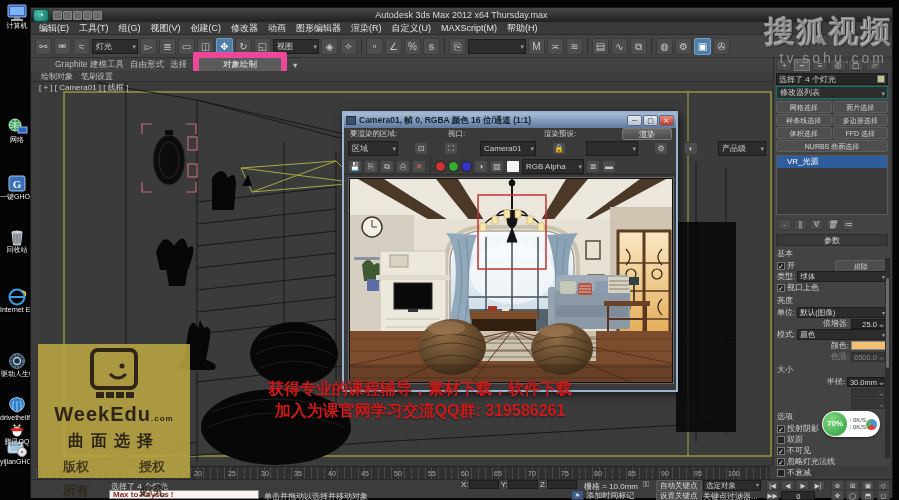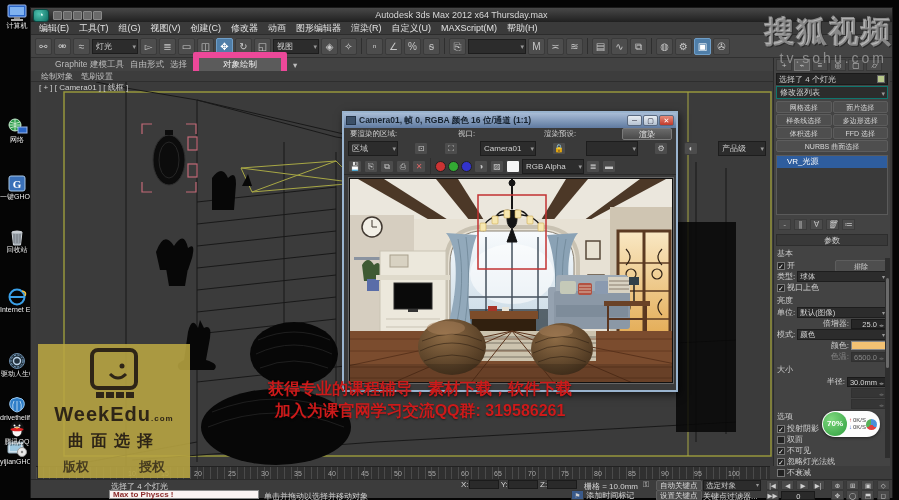--- a/index.html
+++ b/index.html
@@ -557,21 +557,21 @@
   <div id="render-window">
     <div class="rw-title">
       <span class="rw-ico"></span>
       <span class="rw-text">Camera01, 帧 0, RGBA 颜色 16 位/通道 (1:1)</span>
       <span class="rw-btn">─</span>
       <span class="rw-btn">▢</span>
       <span class="rw-btn close">✕</span>
     </div>
     <div class="rw-labels">
       <span style="position:absolute; left:6px;">要渲染的区域:</span>
-      <span style="position:absolute; left:114px;">视口:</span>
+      <span style="position:absolute; left:104px;">视口:</span>
       <span style="position:absolute; left:200px;">渲染预设:</span>
       <span class="rw-render-btn">渲染</span>
     </div>
     <div class="rw-controls">
       <span class="dd" style="width:50px;">区域</span>
       <span class="rico">⊡</span>
       <span class="rico">⛶</span>
       <span class="dd" style="width:56px; margin-left:6px;">Camera01</span>
       <span class="rico">🔒</span>
       <span class="dd" style="width:52px; margin-left:4px;"></span>
@@ -748,20 +748,24 @@
         <rect x="22" y="44" width="8" height="6" fill="#2e2517"></rect>
       <rect x="32" y="44" width="8" height="6" fill="#2e2517"></rect>
         <rect x="42" y="44" width="8" height="6" fill="#2e2517"></rect>
     </svg>
     <div class="we-name"><span>WeekEdu</span><span class="we-tld">.com</span></div>
     <div class="we-school">曲面选择</div>
     <div class="we-copy">
       <span>版权</span>
         <span>授权</span>
     </div>
+    <div class="we-copy">
+      <span>所有</span>
+        <span>必究</span>
+    </div>
   </div>
 
   <div id="promo">
     <div class="p1">获得专业的课程辅导，素材下载，软件下载</div>
     <div class="p2">加入为课官网学习交流QQ群: 319586261</div>
   </div>
 
   <div id="sohu">搜狐视频</div>
   <div id="sohu-url">tv.sohu.com</div>
 

